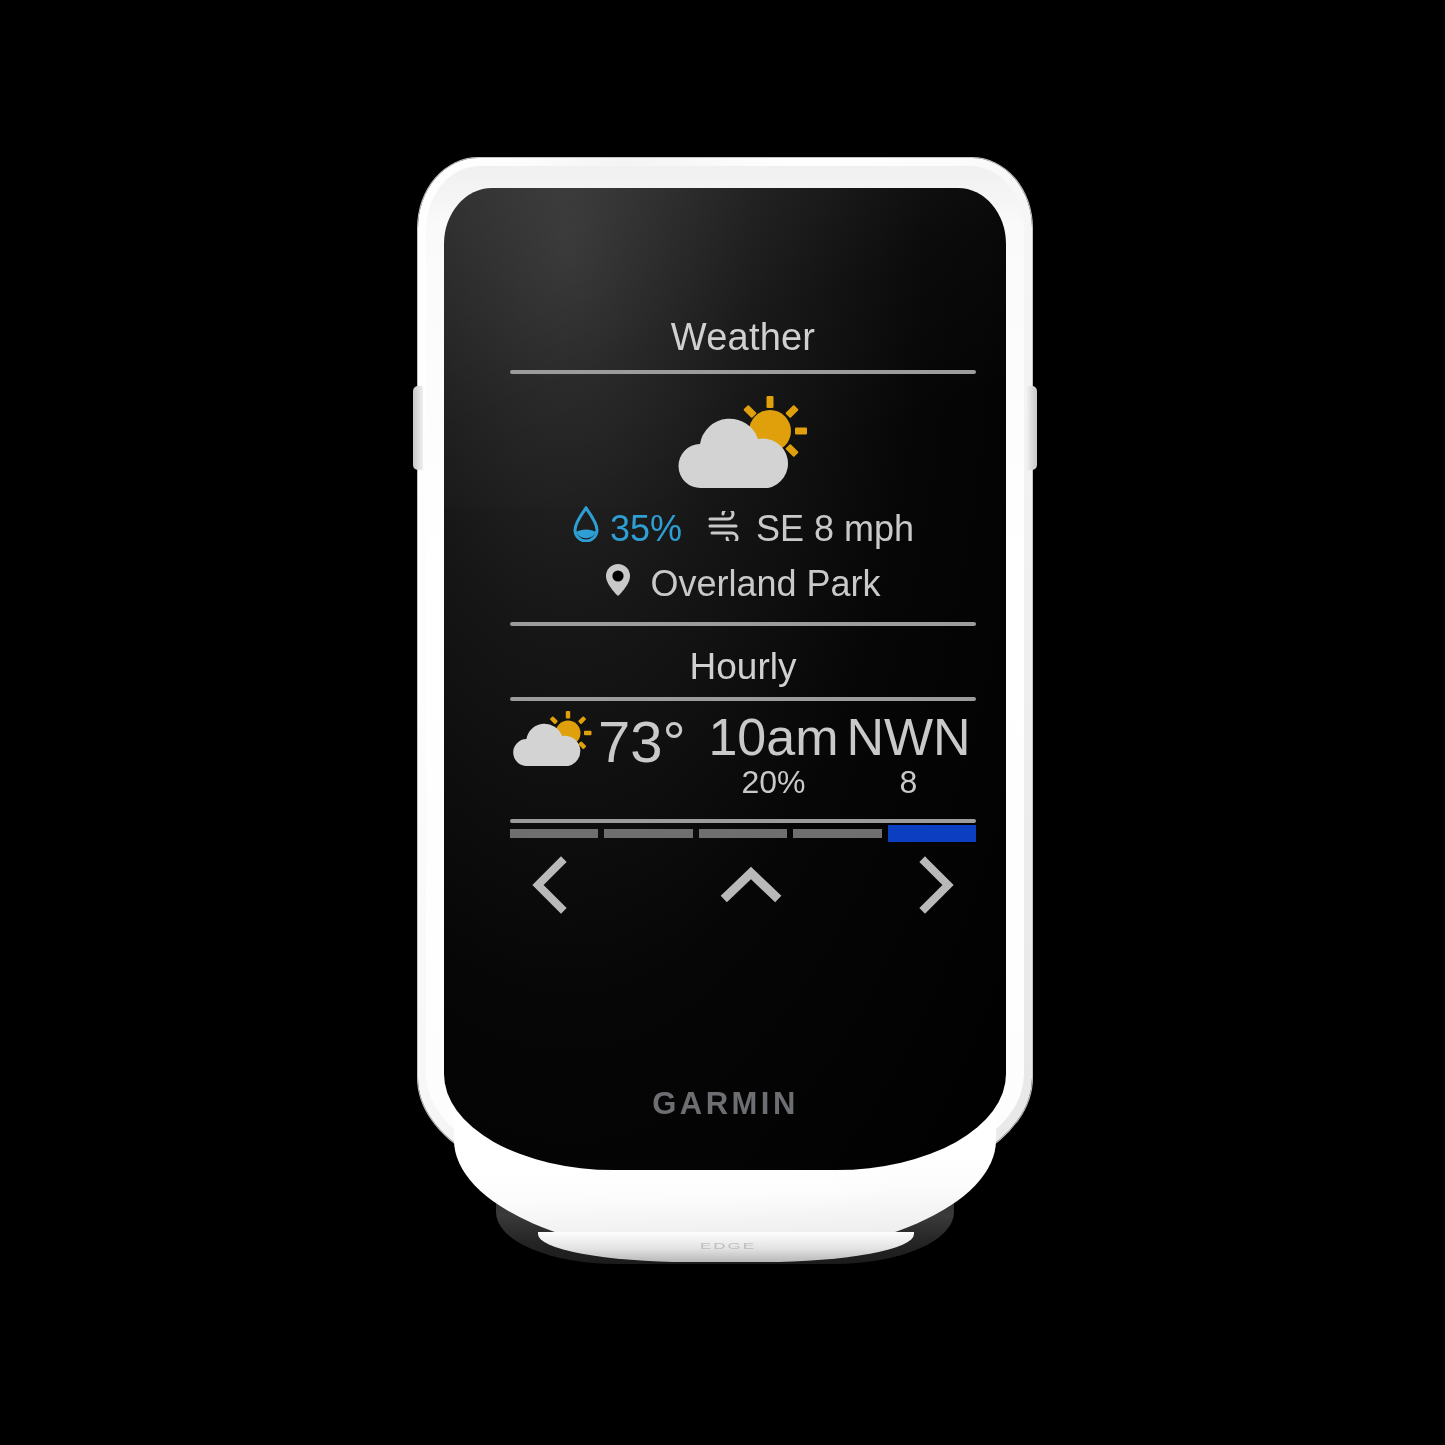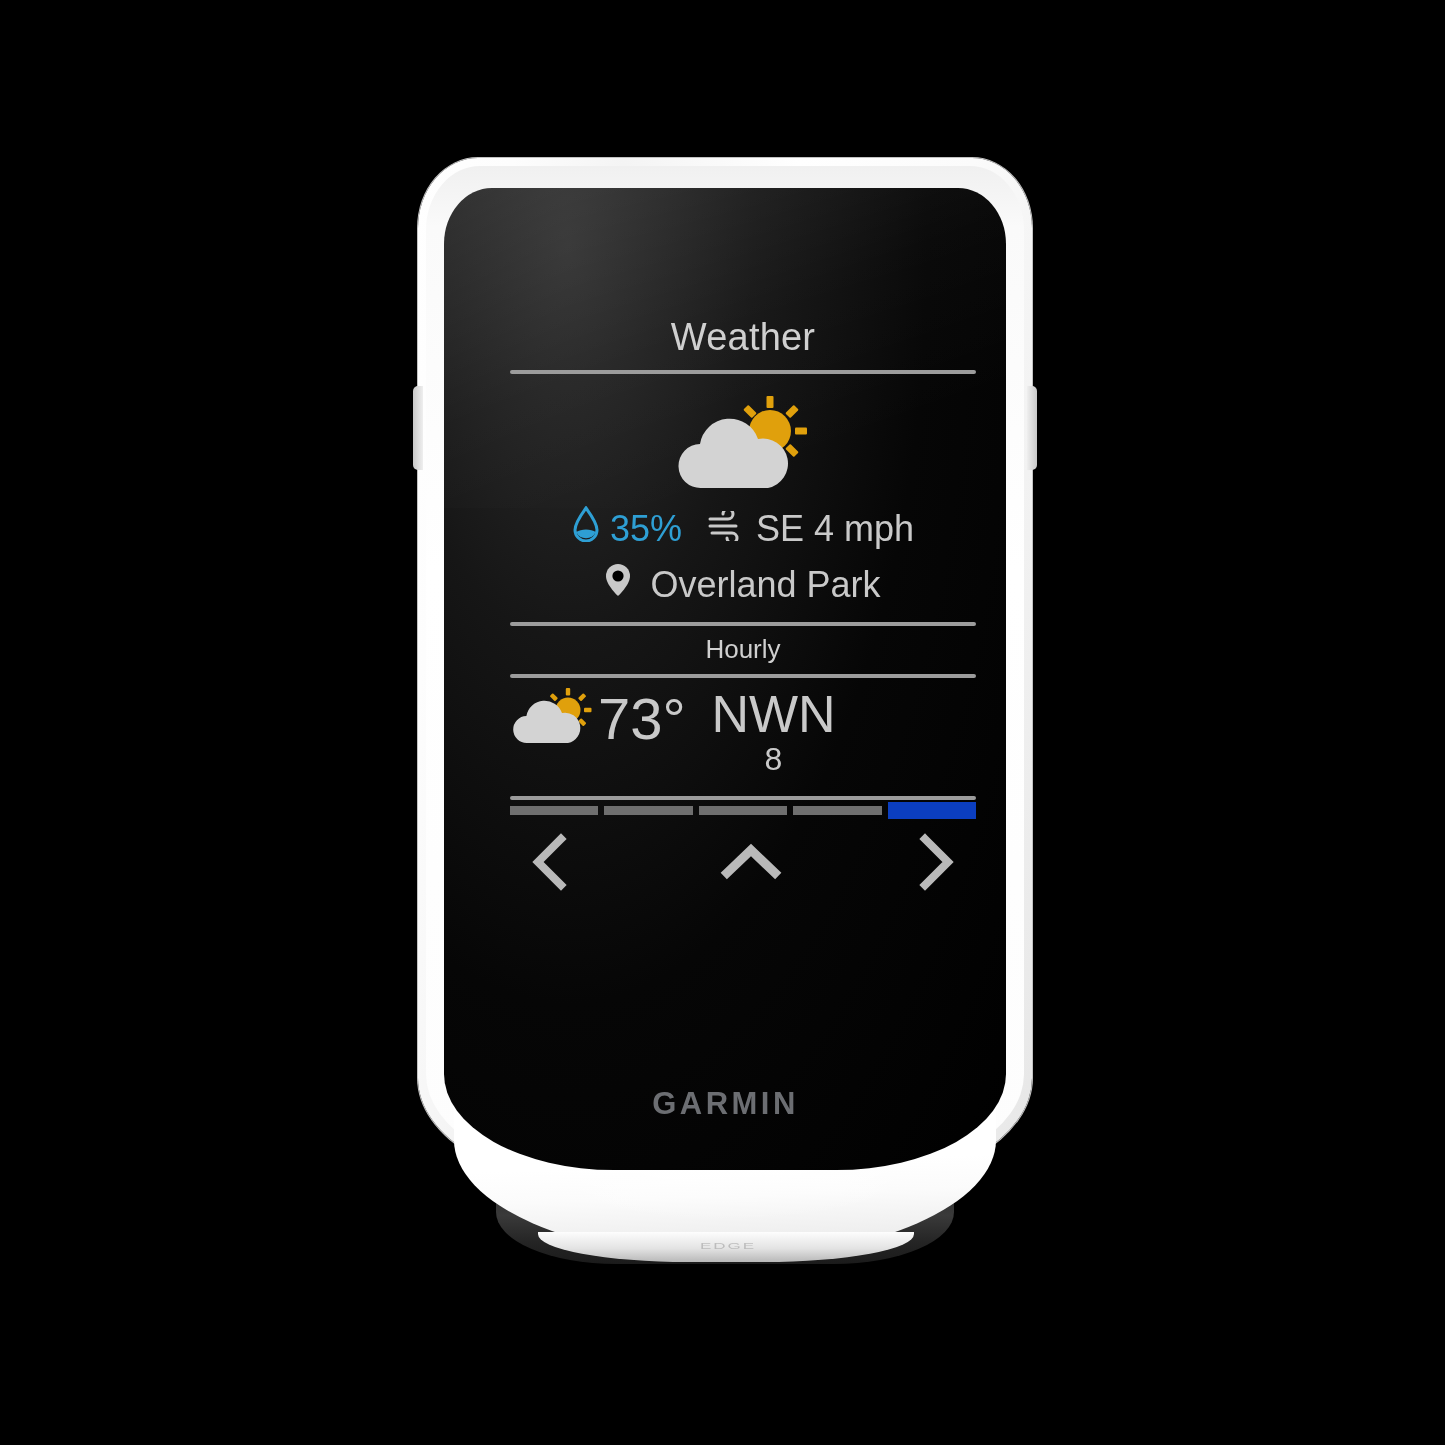--- a/index.html
+++ b/index.html
@@ -196,34 +196,33 @@
     display:flex;
     align-items:center;
     gap:10px;
     font-size:36px;
   }
   .metric.humidity{ color:#2e9fd4; }
   .metric.wind{ color:#c9c9c9; }
 
   .loc-row{
     display:flex;
-    align-items:center;
     justify-content:center;
     gap:19px;
     margin-top:12px;
     font-size:36px;
     color:#c9c9c9;
   }
 
   .sec-title{
     text-align:center;
-    font-size:26px;
+    font-size:37px;
     color:#d0d0d0;
     line-height:1;
-    padding:10px 0 12px 0;
+    padding:22px 0 12px 0;
   }
 
   
   .hourly-row{
     display:flex;
     align-items:flex-start;
     padding-top:10px;
     height:108px;
   }
   .h-left{
@@ -376,21 +375,21 @@
       <div class="metric wind">
         <span>
           <svg viewBox="0 0 40 30" width="40" height="30">
             <g fill="none" stroke="#c9c9c9" stroke-width="3" stroke-linecap="round">
               <path d="M4 8 H22 a5 5 0 1 0 -5 -5"></path>
               <path d="M4 15 H30"></path>
               <path d="M6 22 H26 a5 5 0 1 1 -5 5"></path>
             </g>
           </svg>
         </span>
-        <span>SE 4 mph</span>
+        <span>SE 8 mph</span>
       </div>
     </div>
 
     <div class="loc-row">
       <span>
         <svg viewBox="0 0 26 34" width="26" height="34">
           <path d="M13 1 a12 12 0 0 0 -12 12 c0 9 12 20 12 20 s12 -11 12 -20 a12 12 0 0 0 -12 -12 Z" fill="#c9c9c9"></path>
           <circle cx="13" cy="13" r="5.6" fill="#000000"></circle>
         </svg>
       </span>
@@ -417,20 +416,24 @@
               <rect x="41.6" y="5.5" width="4.4" height="7.5" rx="1" transform="rotate(-45 43.8 9.2)"></rect>
             </g>
             <path fill="#d3d3d3" d="M17 55
               a13.5 13.5 0 0 1 -.6 -27
               a18.5 18.5 0 0 1 35.6 -3
               a12.3 12.3 0 0 1 6 30 Z"></path>
           </svg>
         </span>
         <span class="h-temp">73°</span>
       </div>
+      <div class="h-col">
+        <div class="h-big">10am</div>
+        <div class="h-small">20%</div>
+      </div>
       <div class="h-col right">
         <div class="h-big">NWN</div>
         <div class="h-small">8</div>
       </div>
     </div>
 
     <div class="divider"></div>
 
     <div class="pager">
       <div class="seg"></div>

